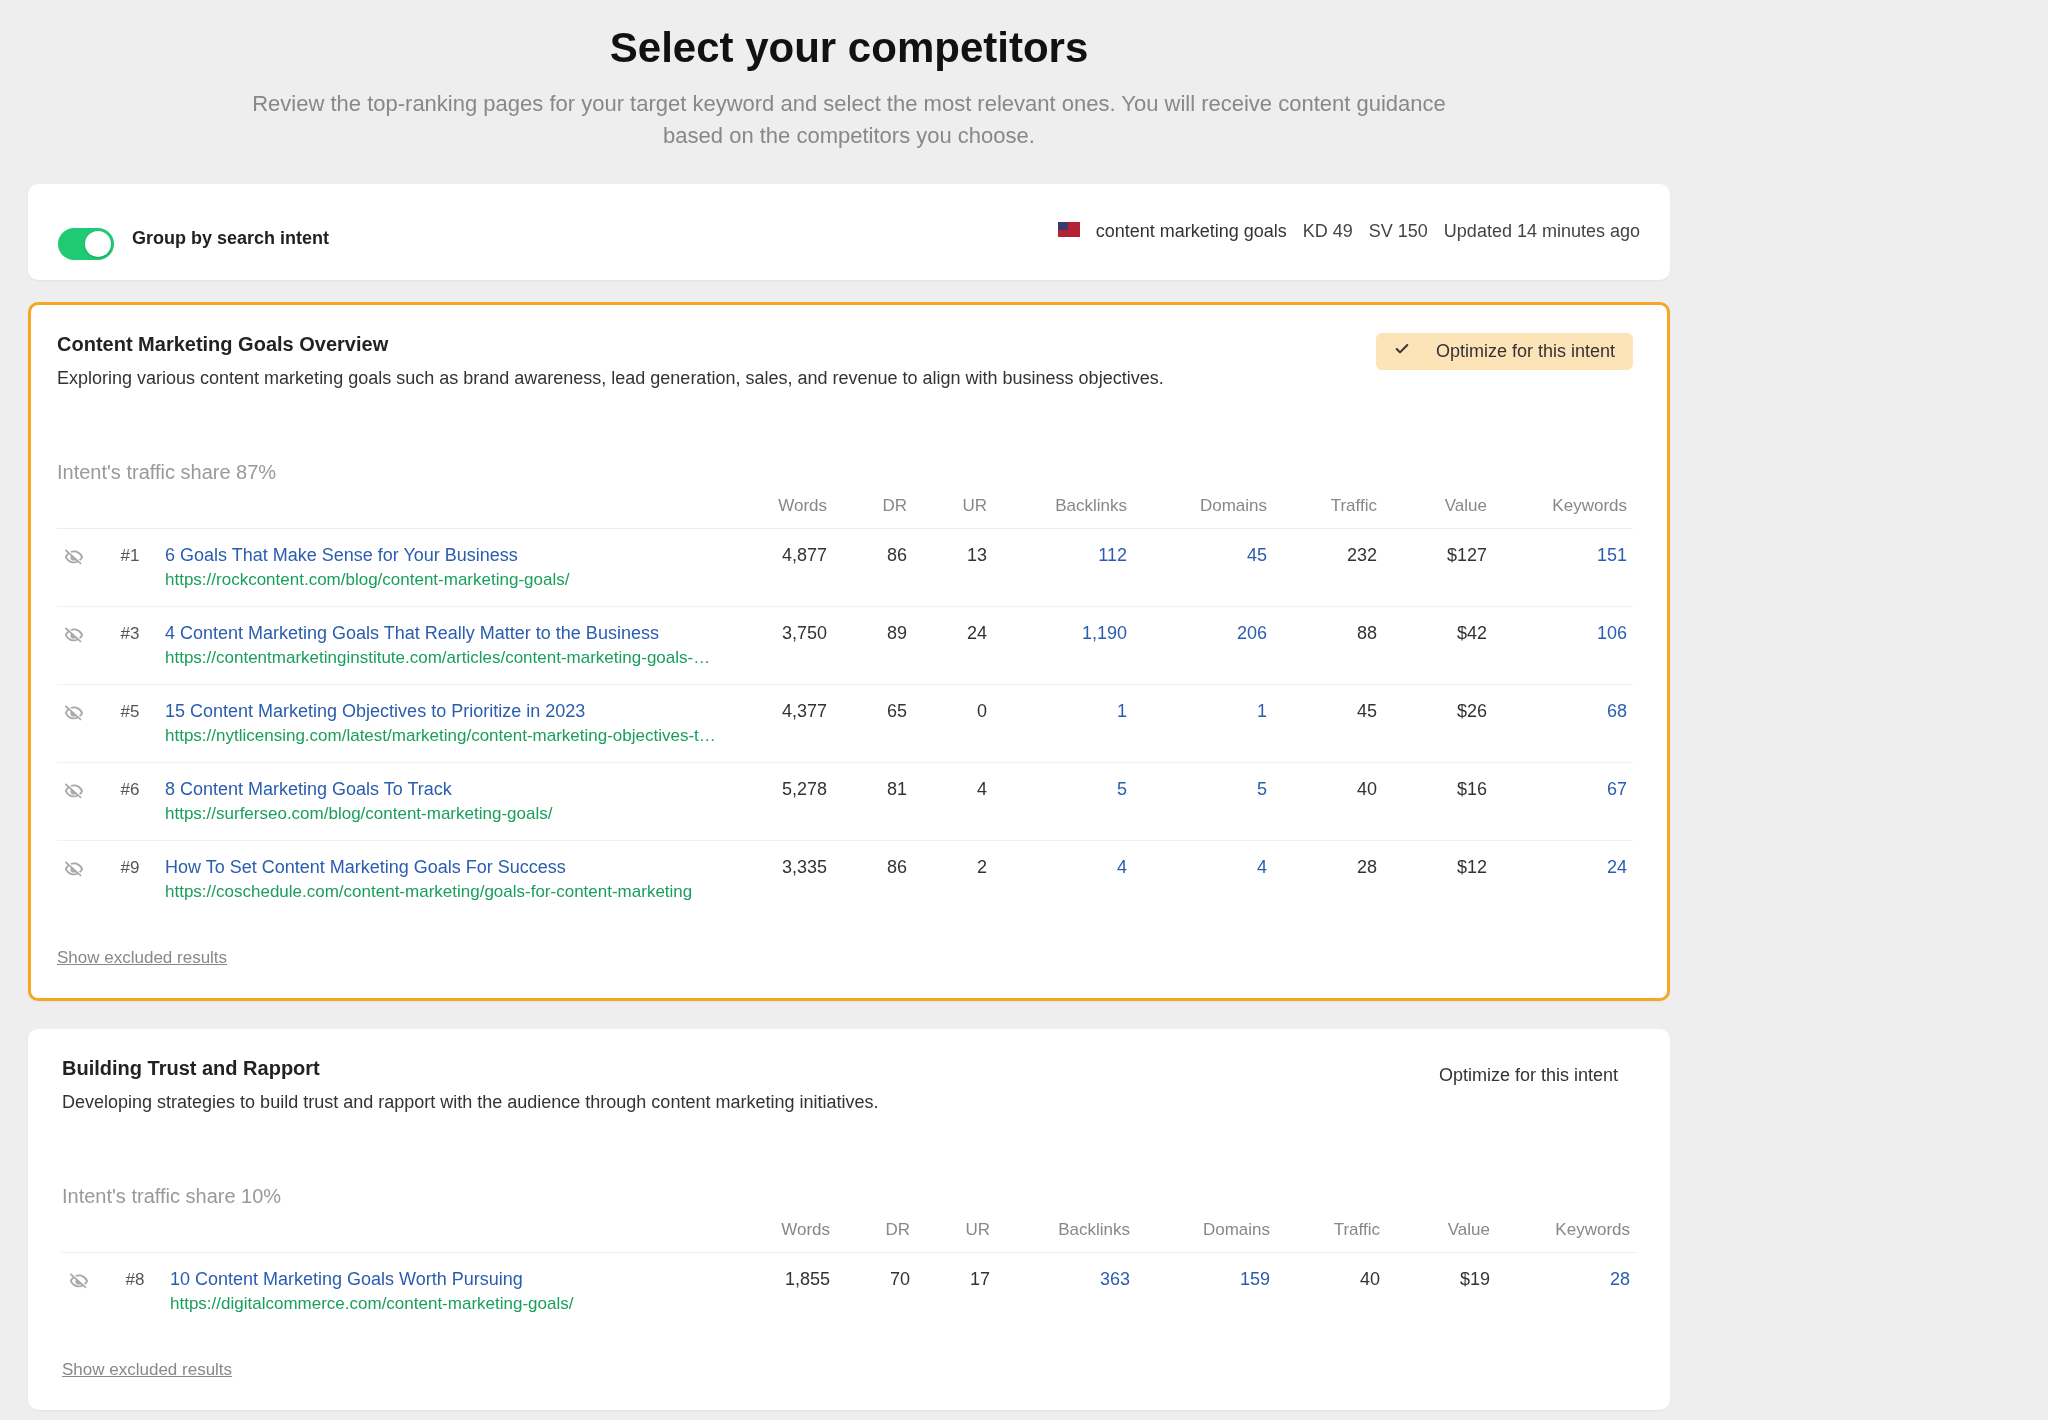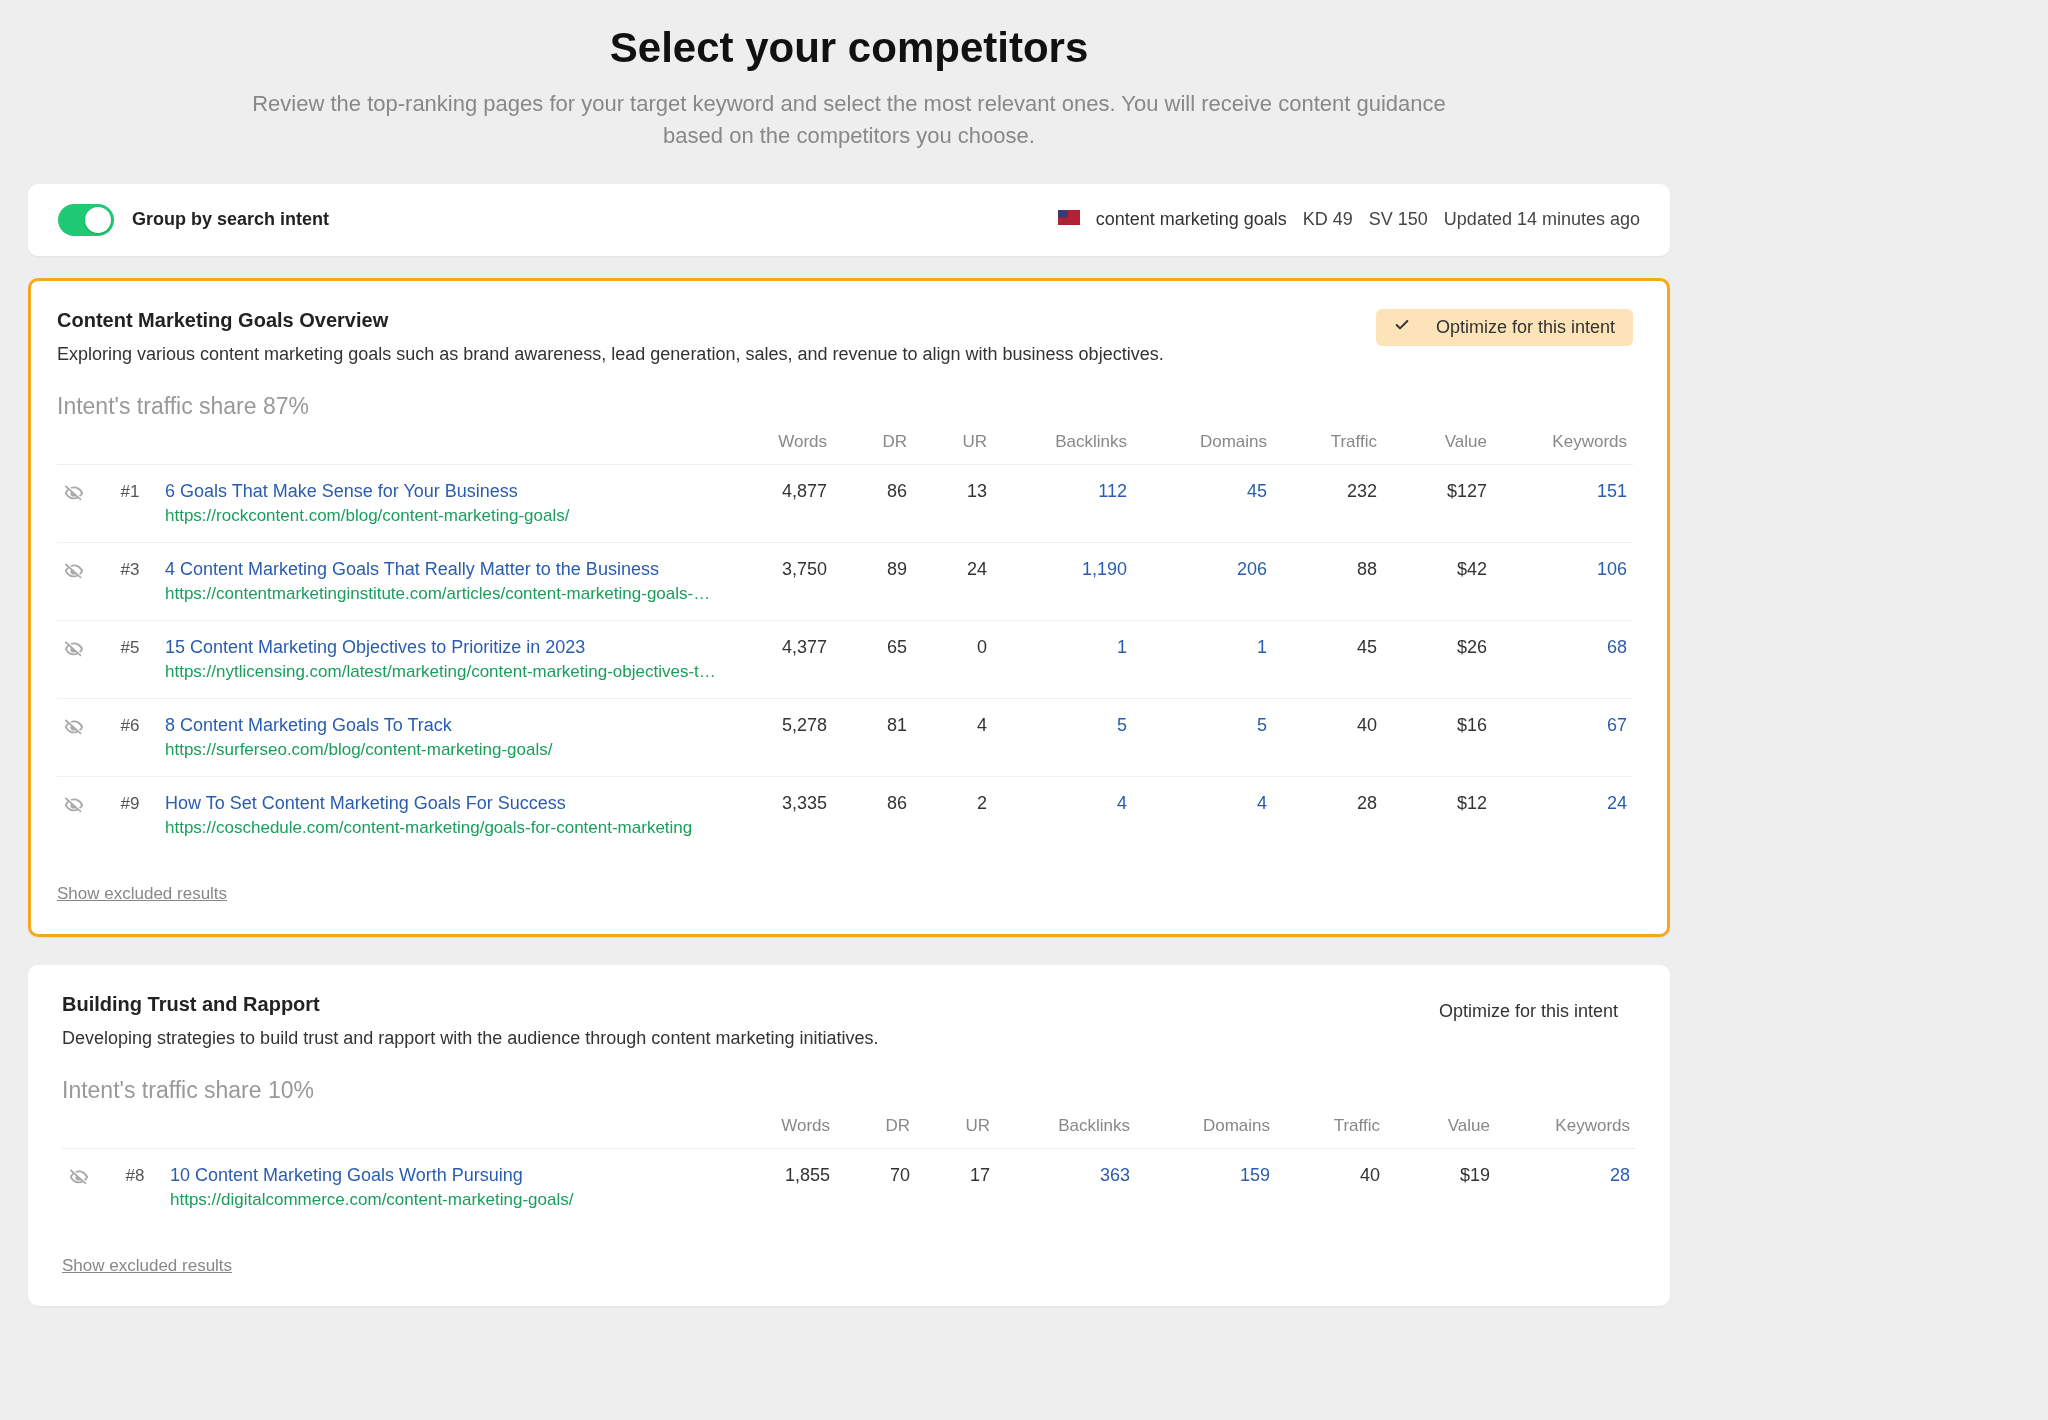--- a/index.html
+++ b/index.html
@@ -33,21 +33,21 @@
   .toolbar {
     background: #fff;
     border-radius: 10px;
     padding: 20px 30px;
     display: flex;
     align-items: center;
     justify-content: space-between;
     margin-bottom: 22px;
     box-shadow: 0 1px 2px rgba(0,0,0,0.05);
   }
-  .toolbar-left { display: flex; align-items: center; gap: 18px; }
+  .toolbar-left { display: flex; gap: 18px; margin-top: 24px; }
   .toggle {
     width: 56px; height: 32px; border-radius: 16px;
     background: #20c973; position: relative; cursor: pointer;
   }
   .toggle-knob {
     width: 26px; height: 26px; border-radius: 50%; background: #fff;
     position: absolute; top: 3px; right: 3px;
     box-shadow: 0 1px 2px rgba(0,0,0,0.2);
   }
   .toggle-label { font-weight: 600; font-size: 18px; color: #222; }
@@ -70,21 +70,21 @@
   .panel-head { display: flex; align-items: flex-start; justify-content: space-between; gap: 20px; }
   .panel-title { font-size: 20px; font-weight: 700; color: #222; margin-bottom: 10px; }
   .panel-desc { font-size: 18px; color: #333; margin-bottom: 26px; line-height:1.4; }
   .optimize-btn {
     display: inline-flex; align-items: flex-start; gap: 26px;
     font-size: 18px; color: #333; padding: 8px 18px; border-radius: 6px;
     cursor: pointer; white-space: nowrap;
   }
   .optimize-btn.selected { background: #fde3b8; }
   .check-icon { width: 16px; height: 16px; }
-  .traffic-share { font-size: 23px; color: #999; margin-bottom: 12px; }
+  .traffic-share { font-size: 20px; color: #999; margin-bottom: 12px; margin-top: 44px; }
   .tbl { width: 100%; border-collapse: collapse; table-layout: fixed; }
   .tbl th {
     text-align: right; font-weight: 400; color: #888; font-size: 17px;
     padding: 0 6px 12px 6px; border-bottom: 1px solid #eee;
   }
   .tbl th.left { text-align: left; }
   .tbl td {
     padding: 16px 6px 16px 6px; border-bottom: 1px solid #f1f1f1;
     text-align: right; font-size: 18px; vertical-align: top;
   }

